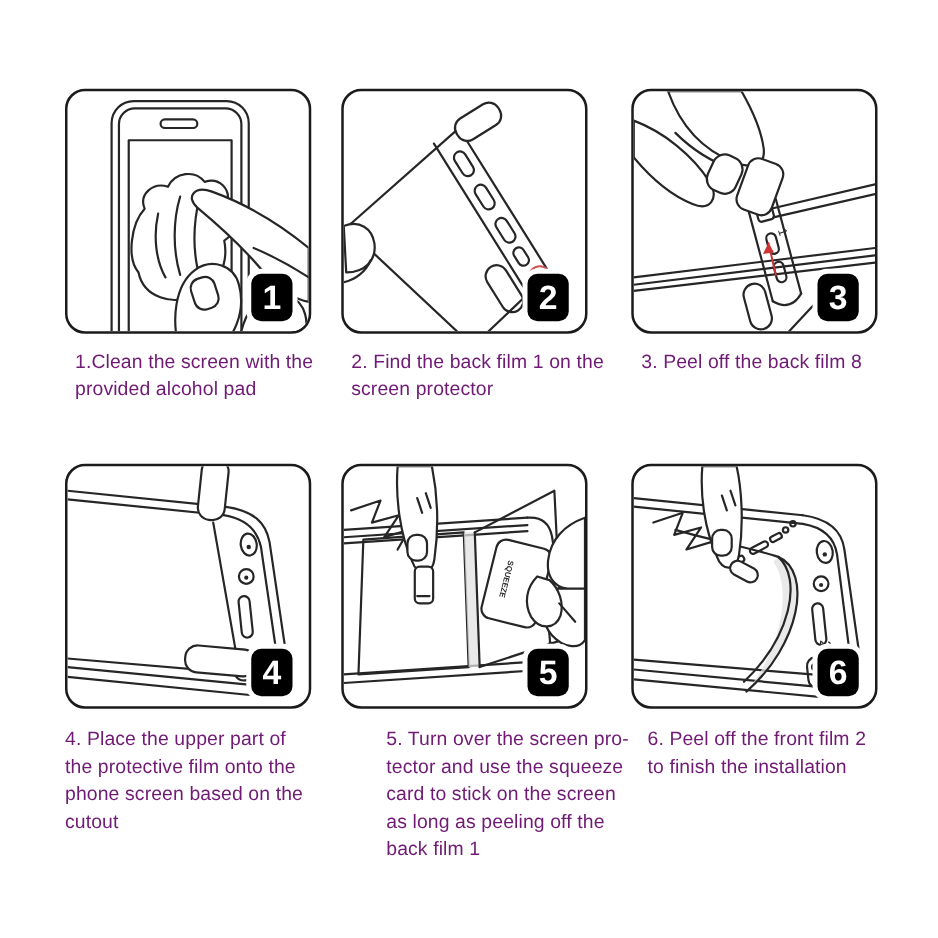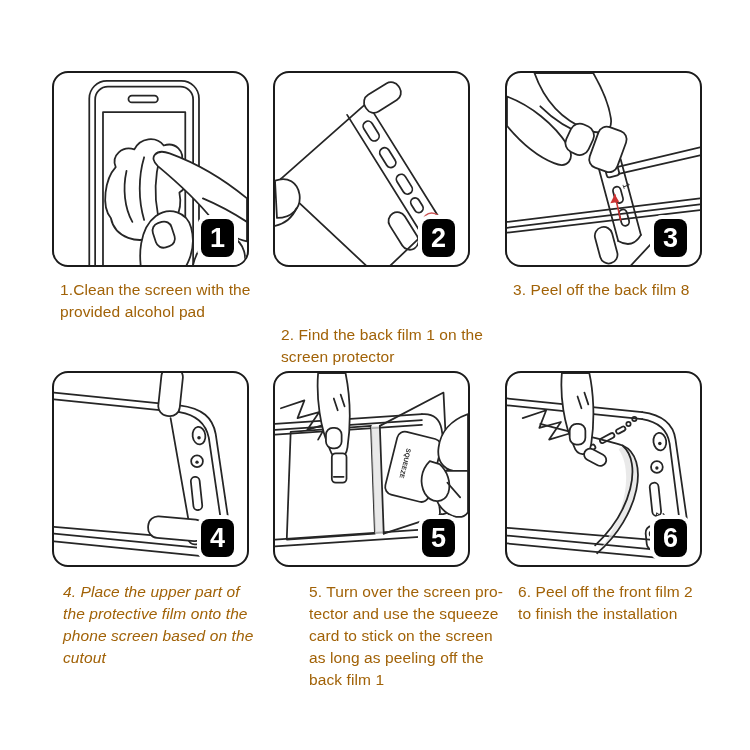--- a/index.html
+++ b/index.html
@@ -19,26 +19,26 @@
   .p5 { left:273px; top:371px; }
   .p6 { left:505px; top:371px; }
   .badge {
     position:absolute; right:13px; bottom:8px; width:33px; height:38px;
     background:#000000; color:#ffffff; border-radius:8px;
     display:flex; align-items:center; justify-content:center;
     font-size:27px; font-weight:bold; box-shadow:0 0 0 4px #ffffff;
   }
   .caption {
     position:absolute; width:222px; font-size:15.5px; line-height:22px;
-    color:#a16207; white-space:pre-line; letter-spacing:0.1px;
+    color:#701a75; white-space:pre-line; letter-spacing:0.1px;
   }
   .c1 { left:60px;  top:279px; }
-  .c2 { left:281px; top:279px;margin-top:45px; }
+  .c2 { left:281px; top:279px; }
   .c3 { left:513px; top:279px; }
-  .c4 { left:63px;  top:581px;font-style:italic; }
+  .c4 { left:52px;  top:581px; }
   .c5 { left:281px; top:581px;margin-left:28px; }
   .c6 { left:518px; top:581px; }
   .ink { stroke:#262626; stroke-width:1.8; fill:none; stroke-linecap:round; stroke-linejoin:round; }
   .fillw { fill:#ffffff; }
   .shade { fill:#e2e2e2; stroke:none; opacity:0.75; }
   .mark { font-family:"Liberation Sans", sans-serif; stroke:none; fill:#2a2a2a; }
 </style>
 </head>
 <body>
 

